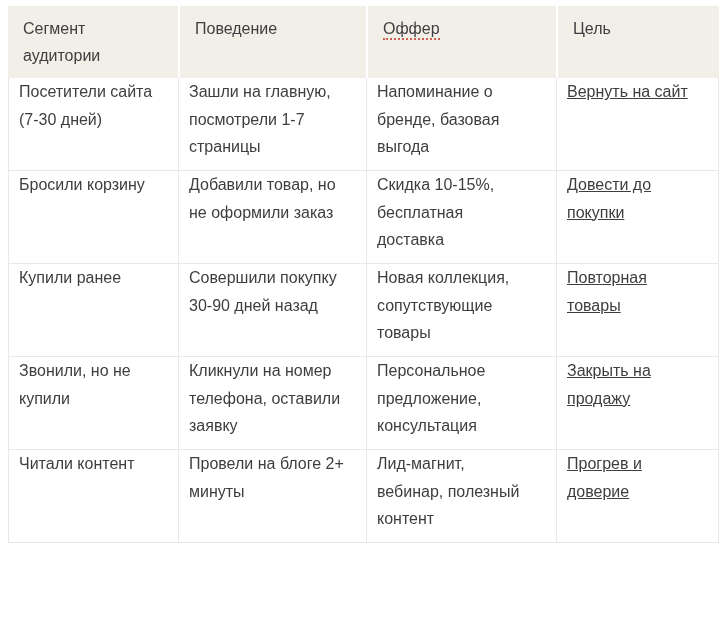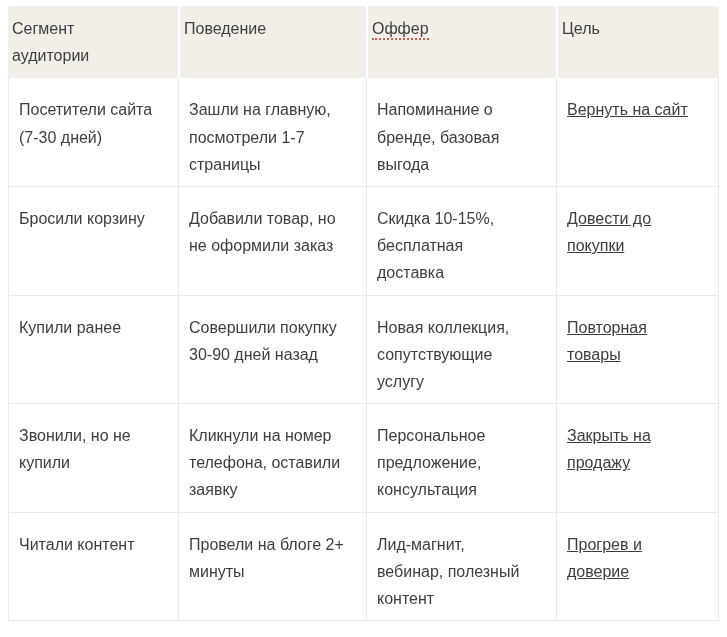--- a/index.html
+++ b/index.html
@@ -26,30 +26,30 @@
     width:711px;
     font-size:16px;
     line-height:1.7;
   }
   
   thead th{
     background:var(--header-bg);
     font-weight:normal;
     text-align:left;
     vertical-align:top;
-    padding:9px 22px 9px 4px;
+    padding:9px 22px 9px 15px;
     border-left:2px solid var(--header-divider);
     height:66px;
   }
   thead th:first-child{border-left:none;}
   
   tbody td{
     vertical-align:top;
     text-align:left;
-    padding:18px 22px 8px 10px;
+    padding:0 22px 8px 10px;
     border-left:1px solid var(--border);
     border-bottom:1px solid var(--border);
     background:#ffffff;
     height:93px;
   }
   tbody td:last-child{border-right:1px solid var(--border);text-decoration:underline;}
   .squiggle{
     border-bottom:2px dotted var(--squiggle);
     padding-bottom:1px;
   }
@@ -90,21 +90,21 @@
         </tr>
         <tr>
           <td>Бросили корзину</td>
           <td>Добавили товар, но не оформили заказ</td>
           <td>Скидка 10-15%, бесплатная доставка</td>
           <td>Довести до покупки</td>
         </tr>
         <tr>
           <td>Купили ранее</td>
           <td>Совершили покупку 30-90 дней назад</td>
-          <td>Новая коллекция, сопутствующие услугу</td>
+          <td>Новая коллекция, сопутствующие товары</td>
           <td>Повторная товары</td>
         </tr>
         <tr>
           <td>Звонили, но не купили</td>
           <td>Кликнули на номер телефона, оставили заявку</td>
           <td>Персональное предложение, консультация</td>
           <td>Закрыть на продажу</td>
         </tr>
         <tr>
           <td>Читали контент</td>

